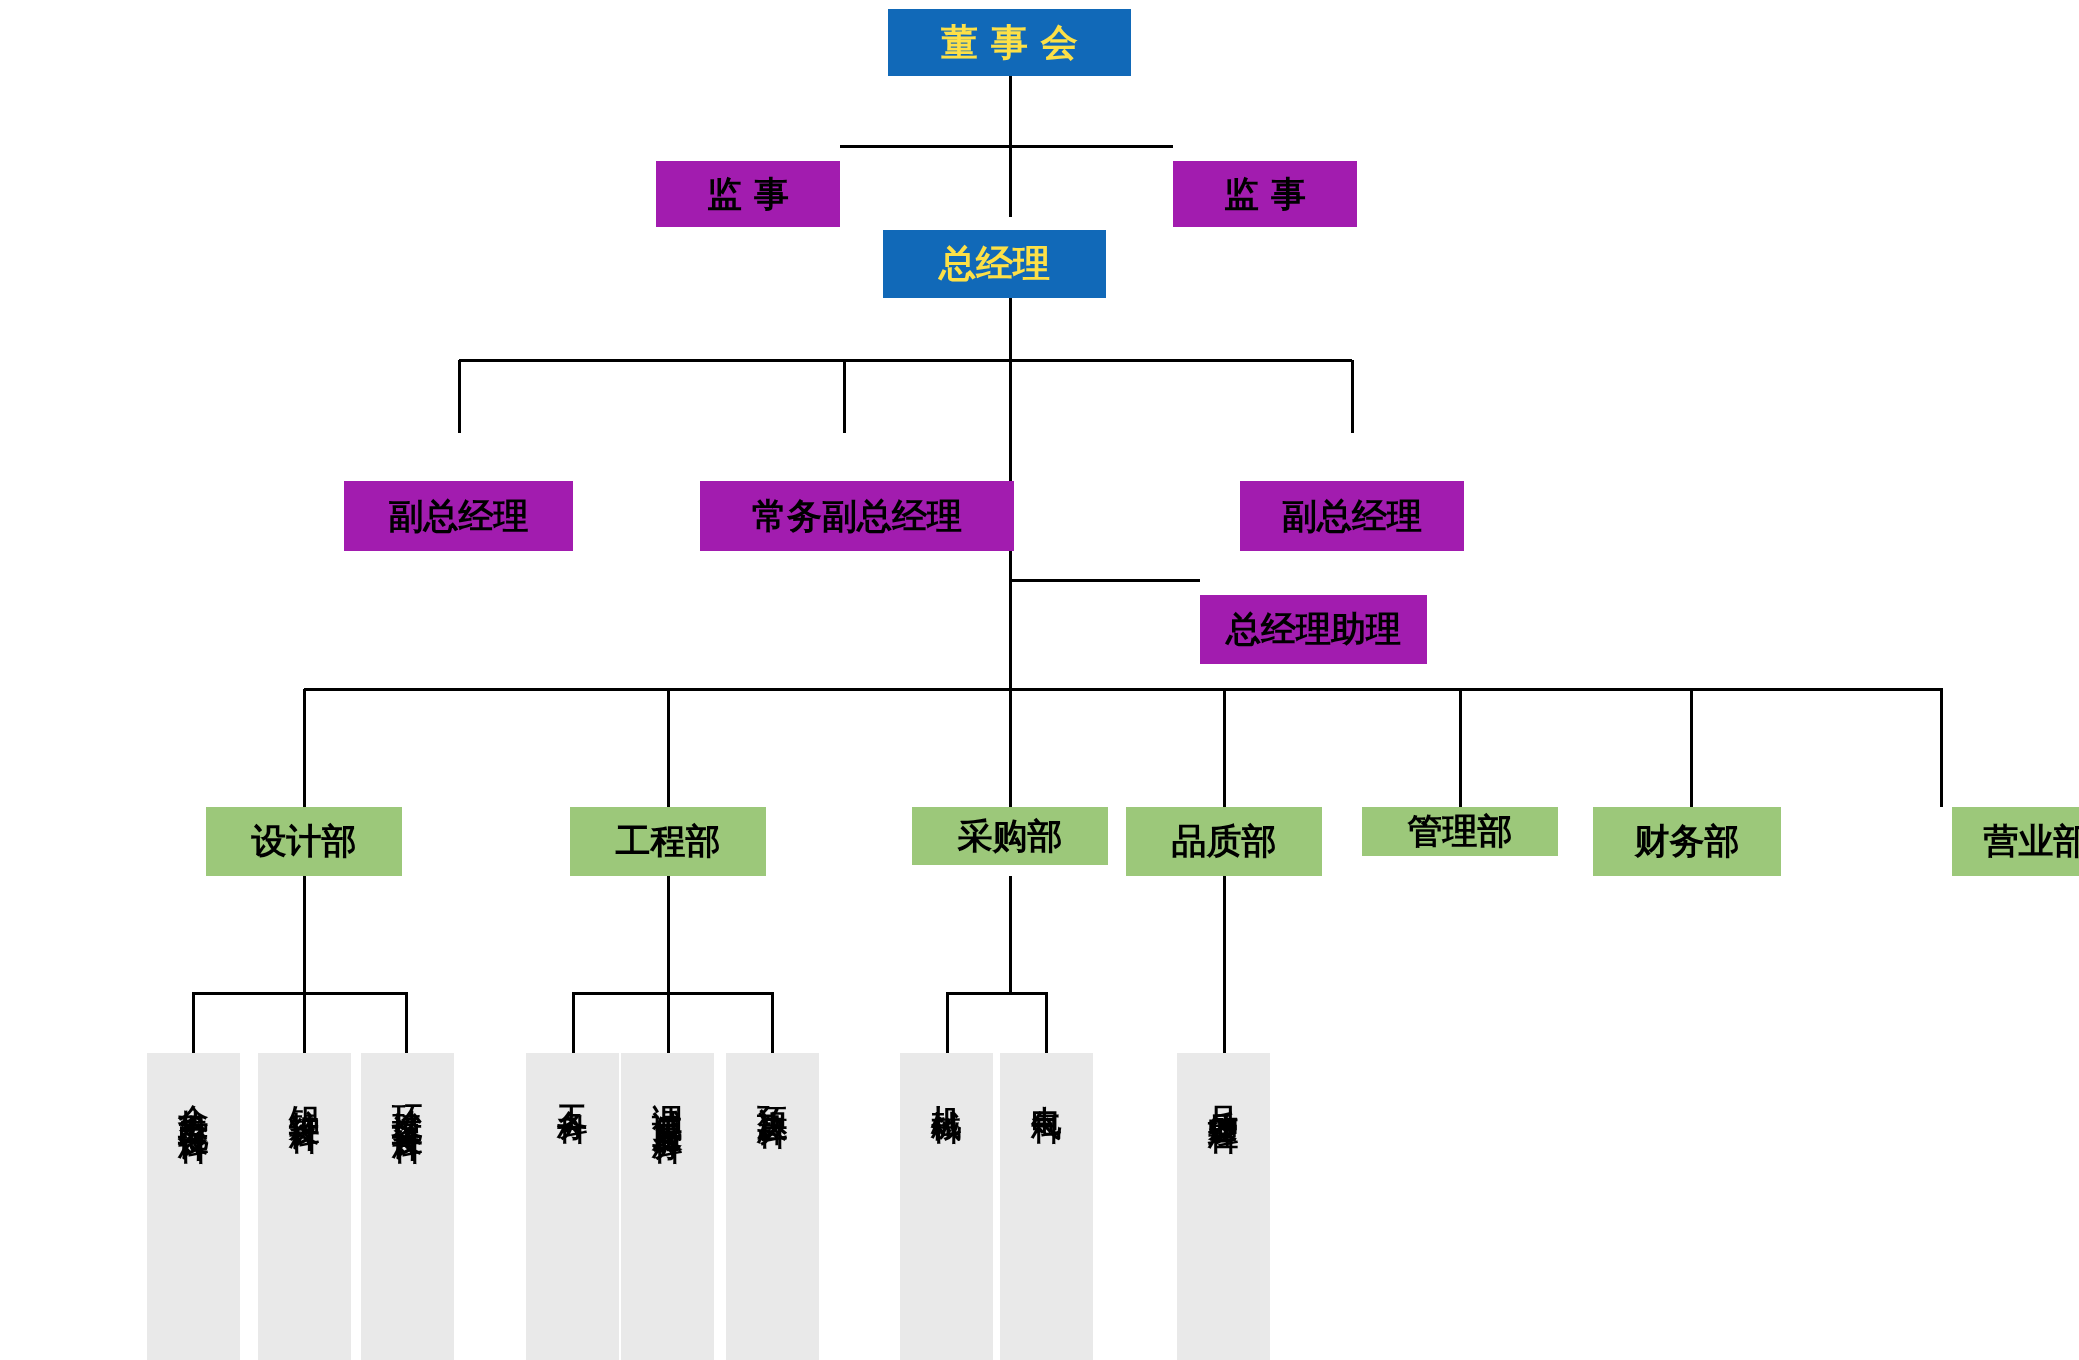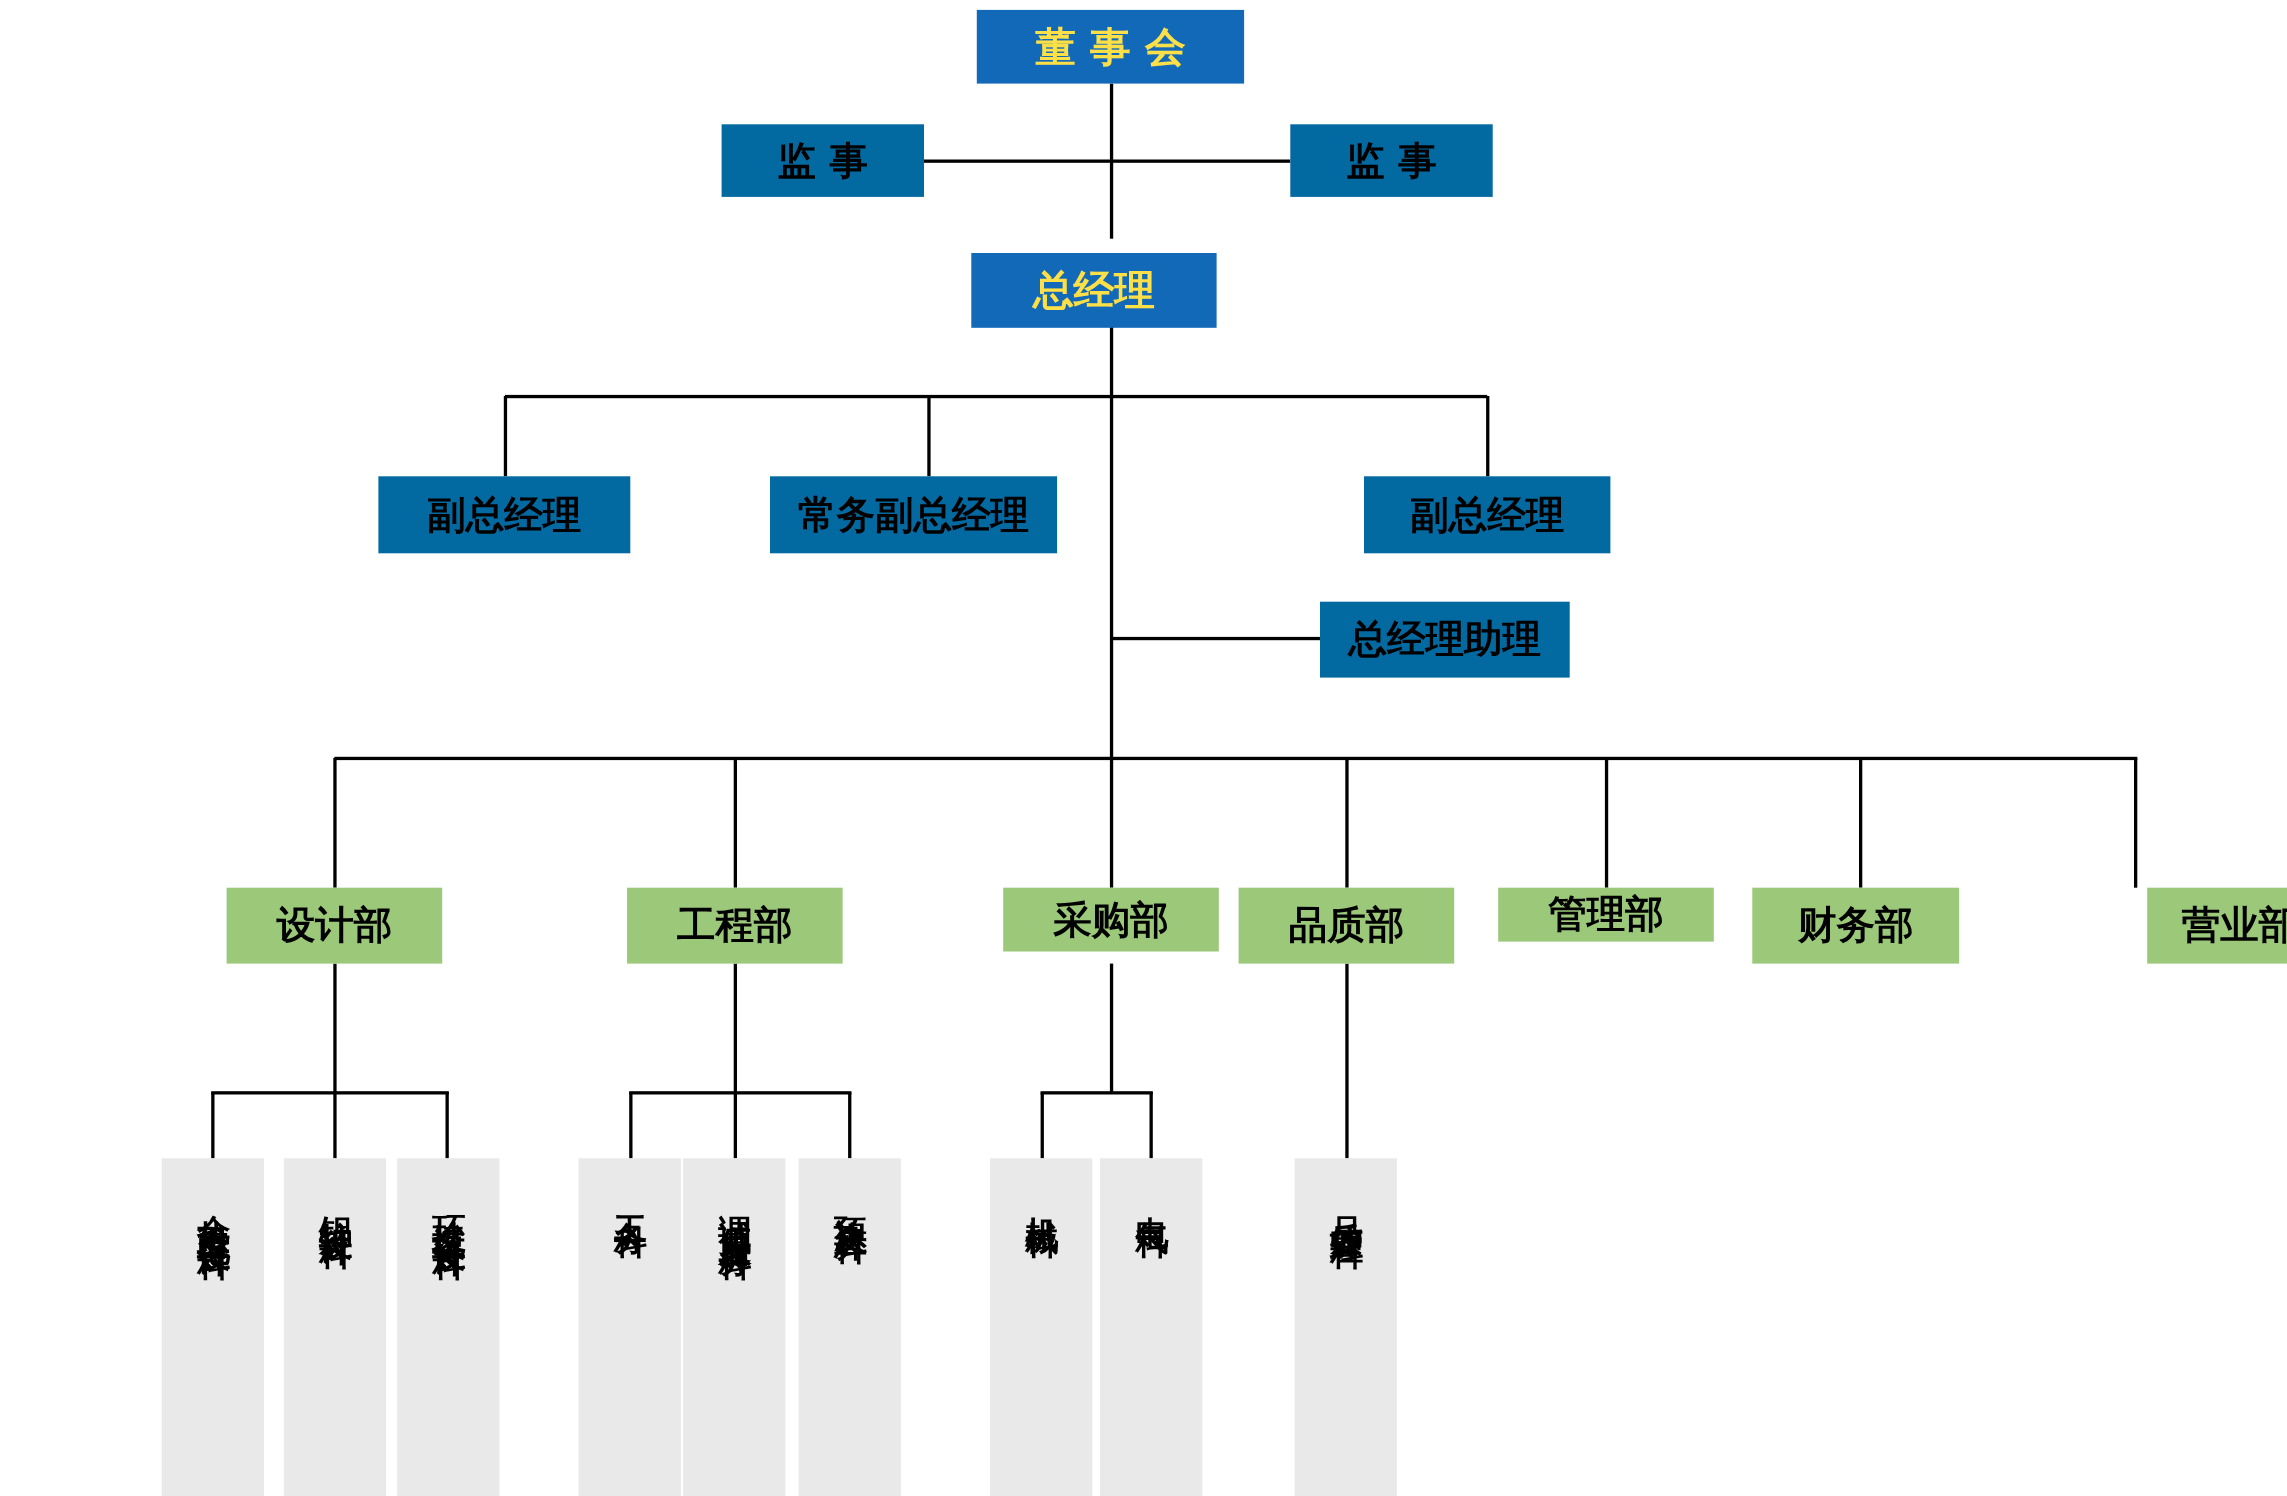--- a/index.html
+++ b/index.html
@@ -18,21 +18,21 @@
     display: flex;
     align-items: center;
     justify-content: center;
     font-weight: bold;
     font-size: 35px;
     color: #000000;
     text-align: center;
     white-space: nowrap;
   }
   .exec { background: #1169b8; color: #fde047; font-size: 37px; }
-  .mgmt { background: #0369a1; }
+  .mgmt { background: #a21caf; margin-top: 48px; }
   .dept { background: #9cc87a; }
   .section {
     position: absolute;
     background: #e9e9e9;
     display: flex;
     justify-content: center;
     align-items: flex-start;
     padding-top: 28px;
   }
   .section span {
@@ -90,21 +90,21 @@
   <div class="line" style="left:1045px; top:993px; width:3px; height:60px;"></div>
 
   <div class="line" style="left:1223px; top:876px; width:3px; height:177px;"></div>
 
   <div class="box exec" style="left:888px; top:9px; width:243px; height:67px;">董 事 会</div>
   <div class="box mgmt" style="left:656px; top:113px; width:184px; height:66px;">监 事</div>
   <div class="box mgmt" style="left:1173px; top:113px; width:184px; height:66px;">监 事</div>
   <div class="box exec" style="left:883px; top:230px; width:223px; height:68px;">总经理</div>
 
   <div class="box mgmt" style="left:344px; top:433px; width:229px; height:70px;">副总经理</div>
-  <div class="box mgmt" style="left:700px; top:433px; width:261px; height:70px;font-family:Liberation Serif, serif;">常务副总经理</div>
+  <div class="box mgmt" style="left:700px; top:433px; width:314px; height:70px;font-family:Liberation Serif, serif;">常务副总经理</div>
   <div class="box mgmt" style="left:1240px; top:433px; width:224px; height:70px;">副总经理</div>
   <div class="box dept" style="left:206px; top:807px; width:196px; height:69px;">设计部</div>
 
   <div class="box mgmt" style="left:1200px; top:547px; width:227px; height:69px;">总经理助理</div>
   <div class="box dept" style="left:570px; top:807px; width:196px; height:69px;">工程部</div>
   <div class="box dept" style="left:912px; top:807px; width:196px; height:58px;">采购部</div>
   <div class="box dept" style="left:1126px; top:807px; width:196px; height:69px;">品质部</div>
   <div class="box dept" style="left:1362px; top:807px; width:196px; height:49px;">管理部</div>
   <div class="box dept" style="left:1593px; top:807px; width:188px; height:69px;">财务部</div>
   <div class="box dept" style="left:1952px; top:807px; width:168px; height:69px;">营业部</div>

